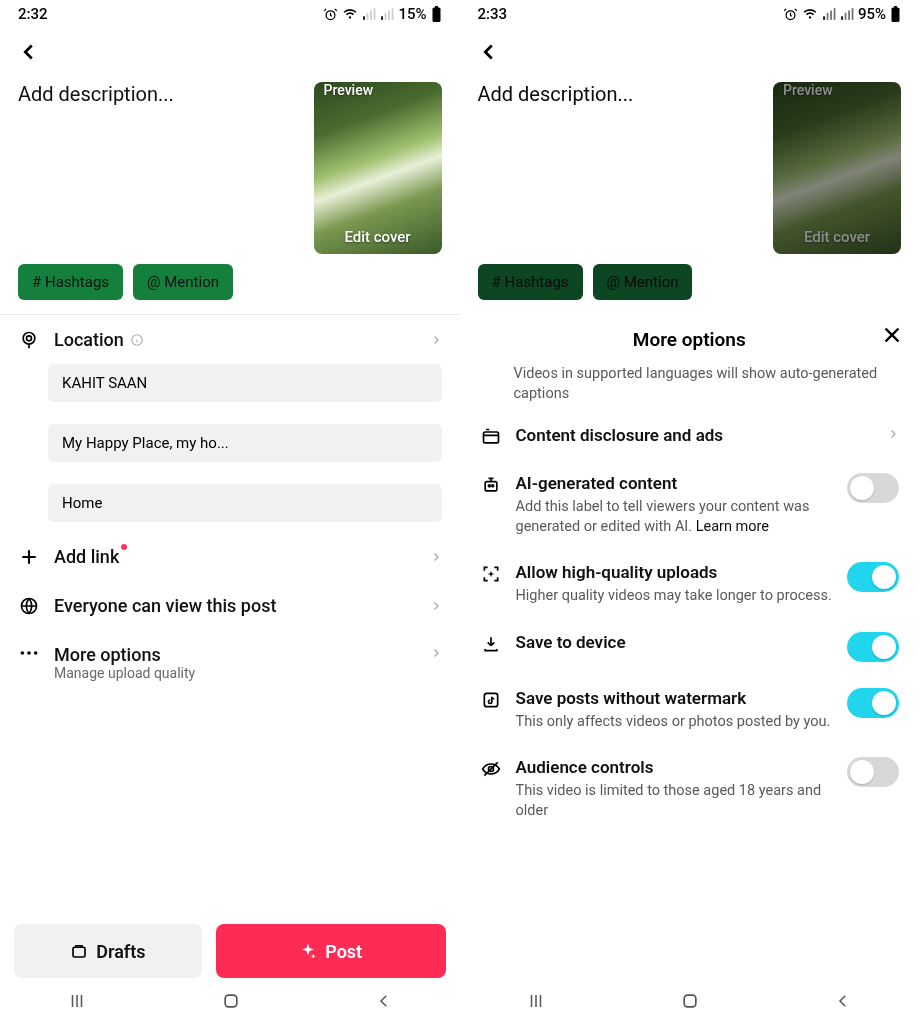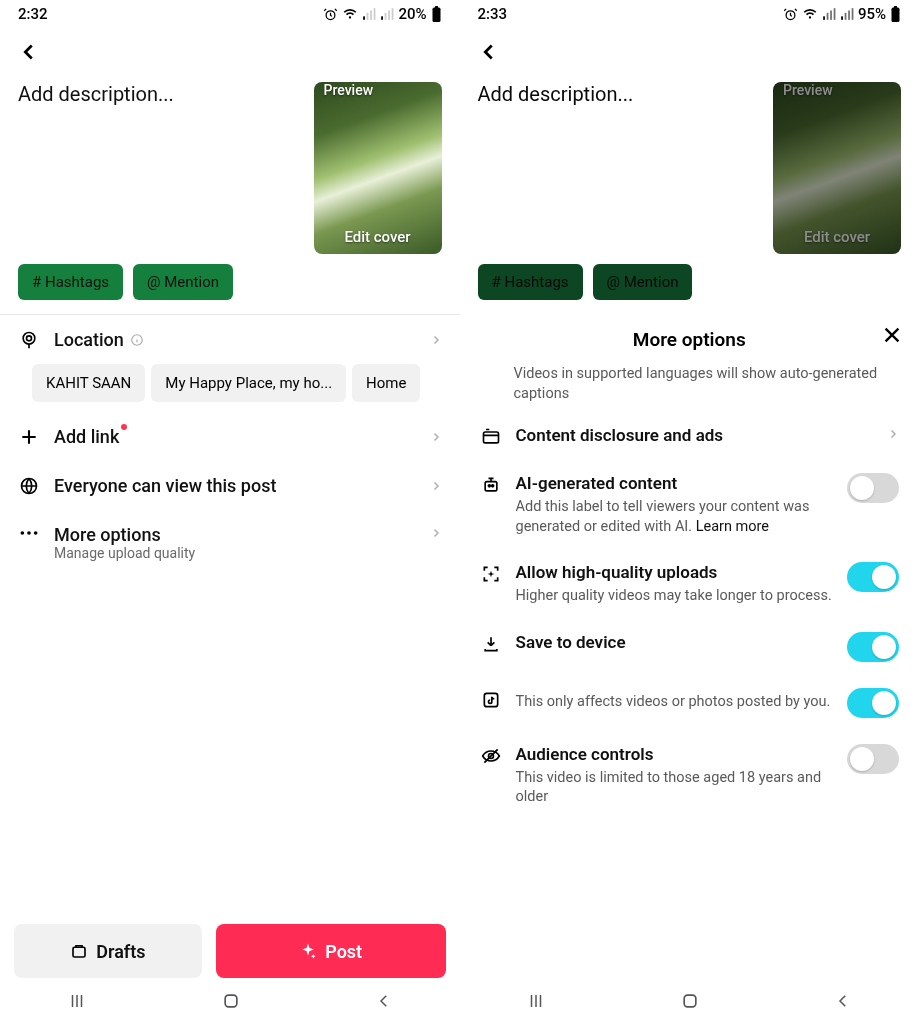--- a/index.html
+++ b/index.html
@@ -101,21 +101,21 @@
     font-size: 18px;
     color: #111;
     font-weight: 500;
   }
   .setrow .sublabel {
     font-size: 14px;
     color: #6a6a6a;
   }
   .chev { color: #b0b0b0; font-size: 22px; }
 
-  .locchips { display:flex; gap:6px; padding: 0 18px 10px 32px; overflow:hidden; }
+  .locchips { display:flex; gap:22px; padding: 0 18px 10px 48px; overflow:hidden;flex-direction:column; }
   .locchip {
     background:#f1f1f1; border-radius:6px; padding:10px 14px;
     font-size:15px; white-space:nowrap;
   }
 
   .dot-red { position:relative; }
   .dot-red::after {
     content:""; position:absolute; top:-2px; right:-8px; width:6px; height:6px;
     border-radius:50%; background:#ff3355;
   }
@@ -217,21 +217,21 @@
           </svg>
       </span>
       <span>
         <svg width="14" height="14" viewBox="0 0 24 24" fill="#ccc">
             <rect x="2" y="16" width="3" height="6" fill="#000"></rect>
             <rect x="8" y="10" width="3" height="12"></rect>
             <rect x="14" y="6" width="3" height="16"></rect>
             <rect x="20" y="2" width="3" height="20"></rect>
           </svg>
       </span>
-      <span>20%</span>
+      <span>15%</span>
       <span>
         <svg width="11" height="16" viewBox="0 0 12 20" fill="#000">
             <rect x="1" y="2" width="10" height="18" rx="2"></rect>
             <rect x="4" y="0" width="4" height="3" rx="1"></rect>
           </svg>
       </span>
     </div>
   </div>
 
   <div class="backrow">
@@ -511,20 +511,21 @@
       </div>
 
       <div class="opt">
         <span class="oicon">
           <svg width="20" height="20" viewBox="0 0 24 24" fill="none" stroke="#000" stroke-width="2">
               <rect x="4" y="4" width="16" height="16" rx="3"></rect>
               <path d="M13 8v6a2 2 0 11-2-2M13 8c0 1.5 1 2.5 3 2.5"></path>
             </svg>
         </span>
         <div class="ocontent">
+          <div class="otitle">Save posts without watermark</div>
           <div class="ointro">This only affects videos or photos posted by you.</div>
         </div>
         <div class="toggle on"></div>
       </div>
 
       <div class="opt">
         <span class="oicon">
           <svg width="20" height="20" viewBox="0 0 24 24" fill="none" stroke="#000" stroke-width="2">
               <path d="M2 12s3.5-6 10-6 10 6 10 6-3.5 6-10 6S2 12 2 12z"></path>
               <circle cx="12" cy="12" r="3"></circle>

